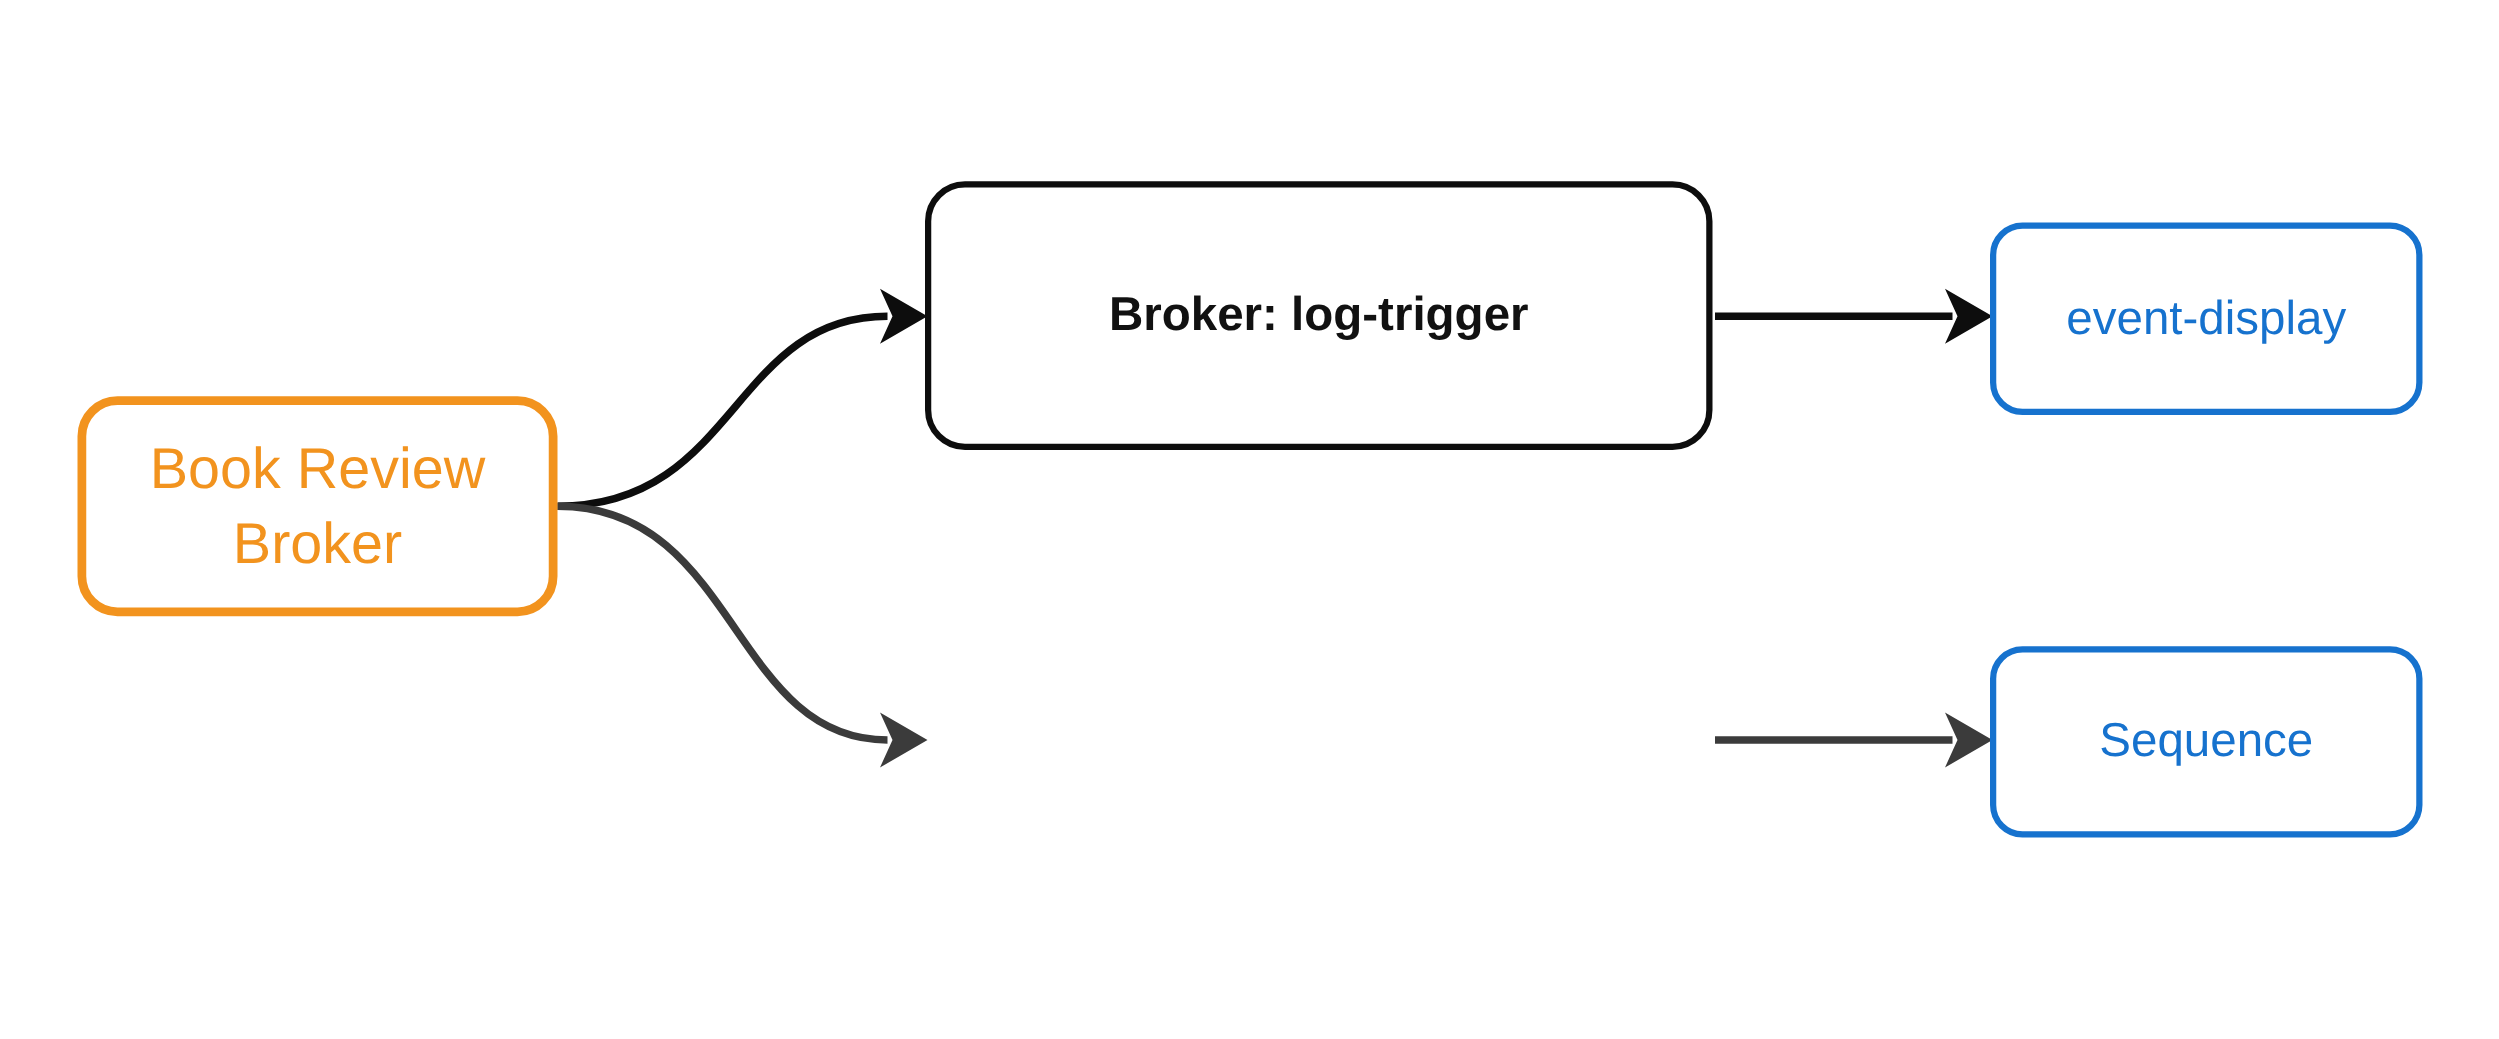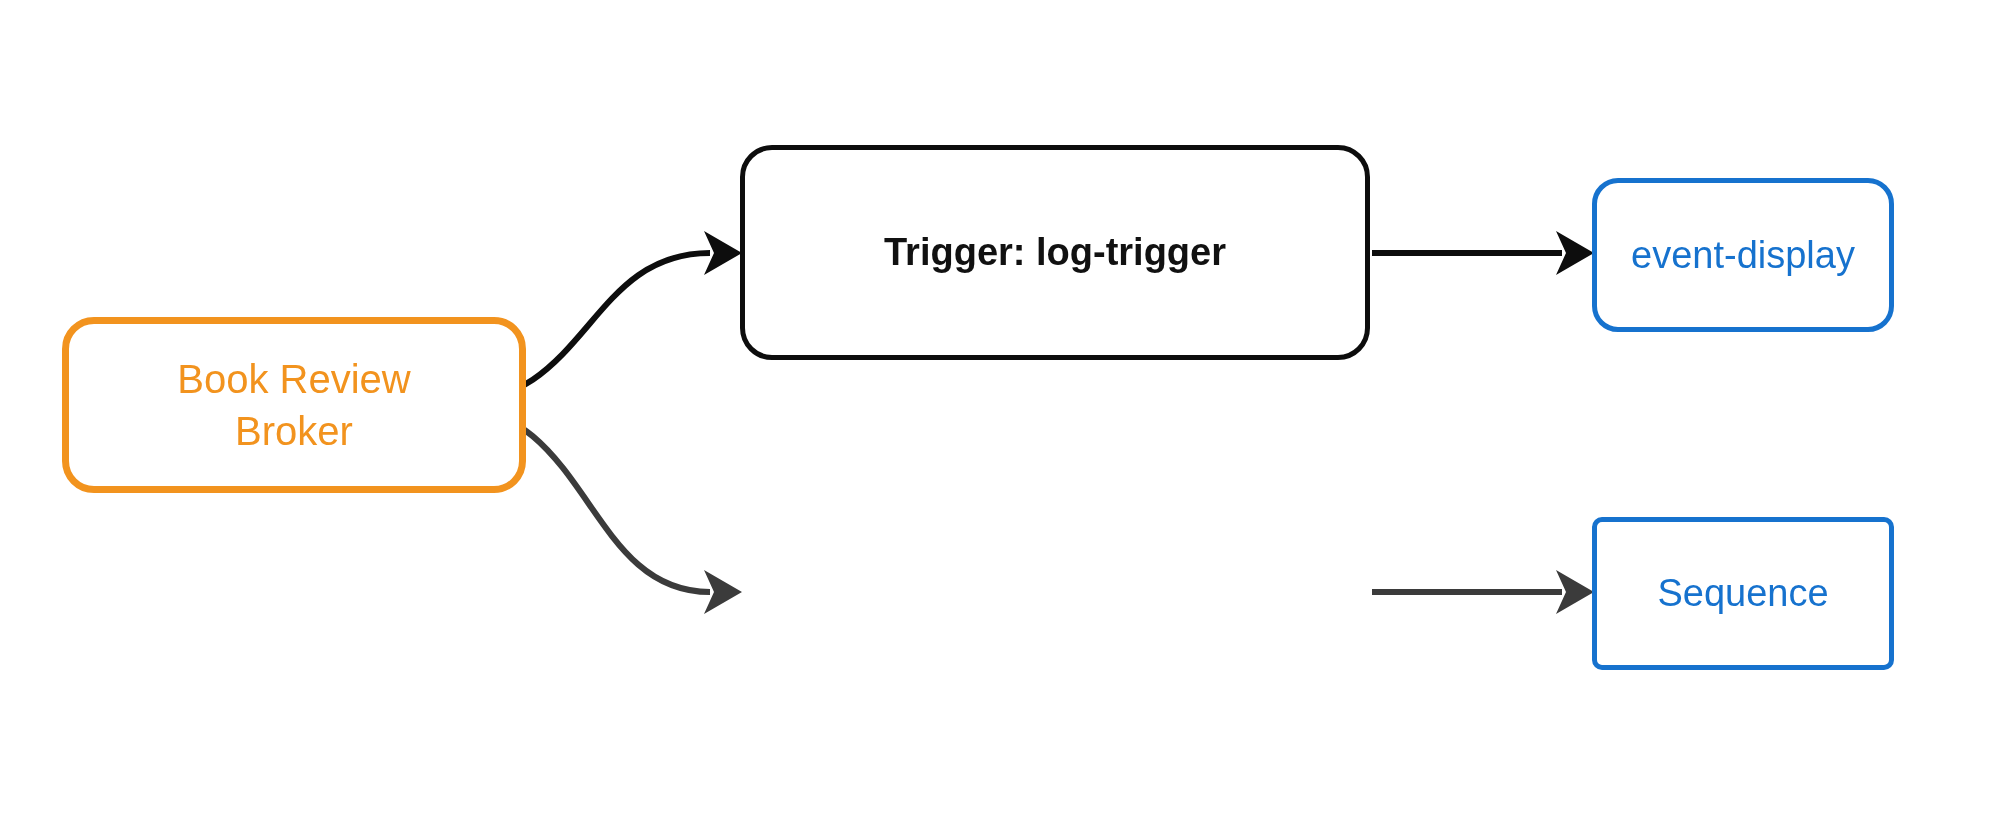--- a/index.html
+++ b/index.html
@@ -38,26 +38,26 @@
     background: var(--node-fill, #ffffff);
     display: flex;
     flex-direction: column;
     align-items: center;
     justify-content: center;
     text-align: center;
   }
   .node.broker {
     left: 62px;
     top: 317px;
-    width: 464px;
+    width: 384px;
     height: 176px;
     border: 7px solid var(--broker-accent, #F2931E);
     border-radius: 32px;
     color: var(--broker-accent, #F2931E);
-    font-size: 40px;
+    font-size: 46px;
     line-height: 1.3;
   }
   .node.broker .label {
     width: 310px;
   }
   .node.trigger {
     left: 740px;
     width: 630px;
     border: 5px solid var(--trigger-border, #0d0d0d);
     border-radius: 32px;
@@ -71,34 +71,33 @@
   }
   .node.trigger.t2 {
     top: 485px;
     height: 213px;
   }
   .node.trigger .title {
     font-weight: bold;
   }
   .node.sink {
     left: 1592px;
-    width: 302px;
+    width: 346px;
     border: 5px solid var(--sink-accent, #1672CE);
     border-radius: 26px;
     color: var(--sink-accent, #1672CE);
     font-size: 38px;
   }
   .node.sink.s1 {
     top: 178px;
     height: 154px;
   }
   .node.sink.s2 {
     top: 517px;
     height: 153px;
-    border-radius: 10px;
   }
 </style>
 </head>
 <body>
 
 <div class="canvas">
 
   <svg class="edges" viewBox="0 0 1999 831" xmlns="http://www.w3.org/2000/svg">
     <path class="edge top" d="M446,405 C590,405 585,253 710,253"></path>
     <polygon class="head top" points="704,231 742,253 704,275 714,253"></polygon>
@@ -111,21 +110,21 @@
 
     <path class="edge bottom" d="M1372,592 L1562,592"></path>
     <polygon class="head bottom" points="1556,570 1594,592 1556,614 1566,592"></polygon>
   </svg>
 
   <div class="node broker">
     <div class="label">Book Review Broker</div>
   </div>
 
   <div class="node trigger t1">
-    <div class="title">Trigger: log-trigger</div>
+    <div class="title">Broker: log-trigger</div>
   </div>
 
 
   <div class="node sink s1">
     <div class="label">event-display</div>
   </div>
 
   <div class="node sink s2">
     <div class="label">Sequence</div>
   </div>

